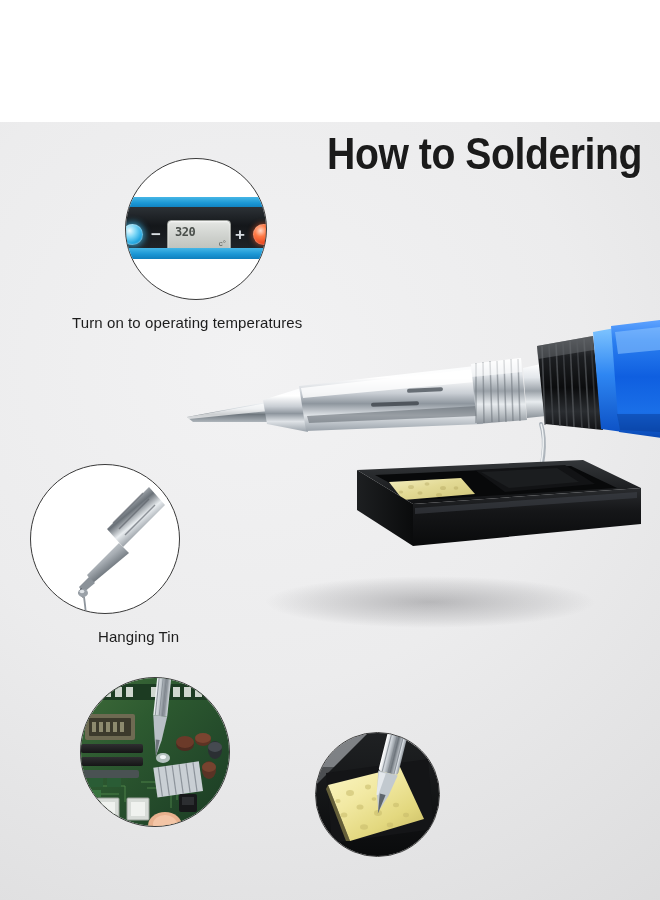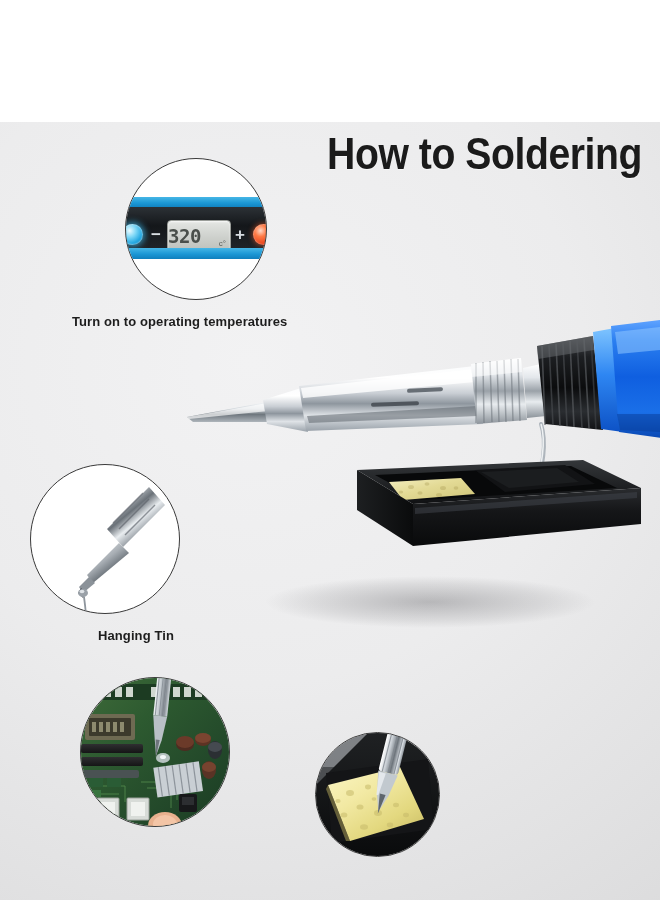--- a/index.html
+++ b/index.html
@@ -49,25 +49,24 @@
     position: absolute;
     left: 0; top: 0;
     border-radius: 50%;
     overflow: hidden;
     border: 1px solid #3a3a3a;
     background: #ffffff;
     box-sizing: border-box;
   }
   .caption {
     position: absolute;
-    font-size: 13px;
+    font-size: 15px;
     color: #1d1d1d;
     white-space: nowrap;
     letter-spacing: 0.1px;
-    font-weight: bold;
   }
 
   
   #callout-temp { left: 125px; top: 36px; }
   #callout-temp .circle { width: 142px; height: 142px; }
   #callout-temp .caption { left: -53px; top: 156px; }
 
   .panel-wrap {
     position: absolute;
     left: -14px; top: 38px;
@@ -104,23 +103,23 @@
   .sign-plus  { right: 39px; }
   .lcd {
     position: absolute; left: 55px; top: 13px;
     width: 62px; height: 30px;
     border-radius: 4px;
     background: linear-gradient(to bottom, #e4e6e3 0%, #cfd2ce 50%, #bdc0bb 100%);
     border: 1px solid #9a9d99;
     box-shadow: inset 0 1px 2px rgba(255,255,255,0.8);
   }
   .lcd-value {
-    position: absolute; left: 0; top: 4px;
+    position: absolute; left: 7px; top: 4px;
     font-family: "DejaVu Sans Mono", monospace;
-    font-size: 19px; font-weight: bold; color: #4a4f4b;
+    font-size: 12px; font-weight: bold; color: #4a4f4b;
     letter-spacing: -0.5px;
   }
   .lcd-unit {
     position: absolute; right: 4px; bottom: 3px;
     font-size: 8px; color: #5a5f5b;
   }
 
   
   #callout-tin { left: 30px; top: 342px; }
   #callout-tin .circle { width: 150px; height: 150px; }

